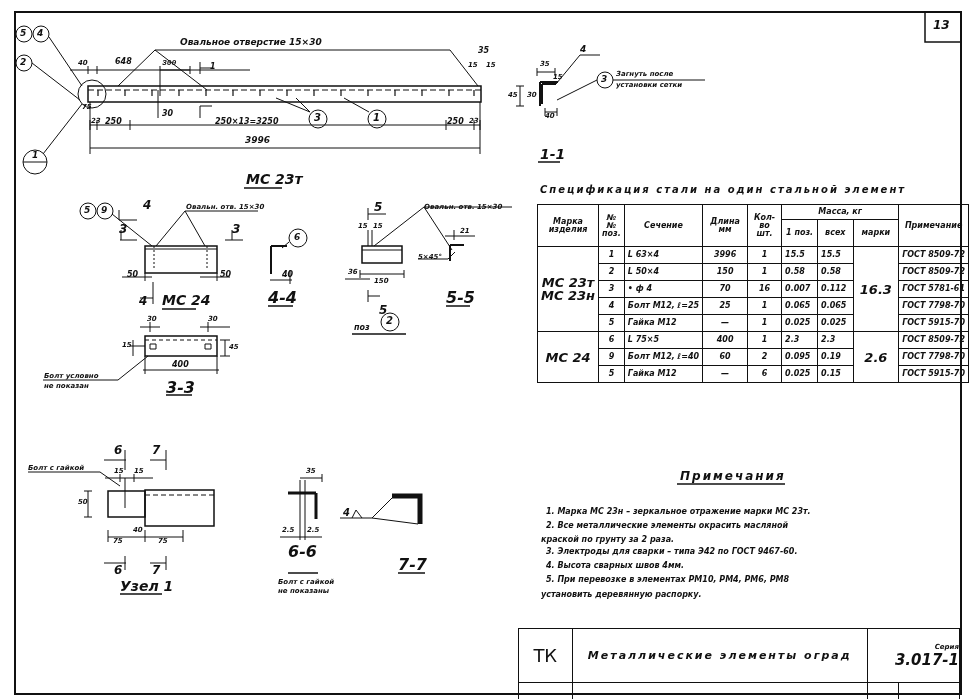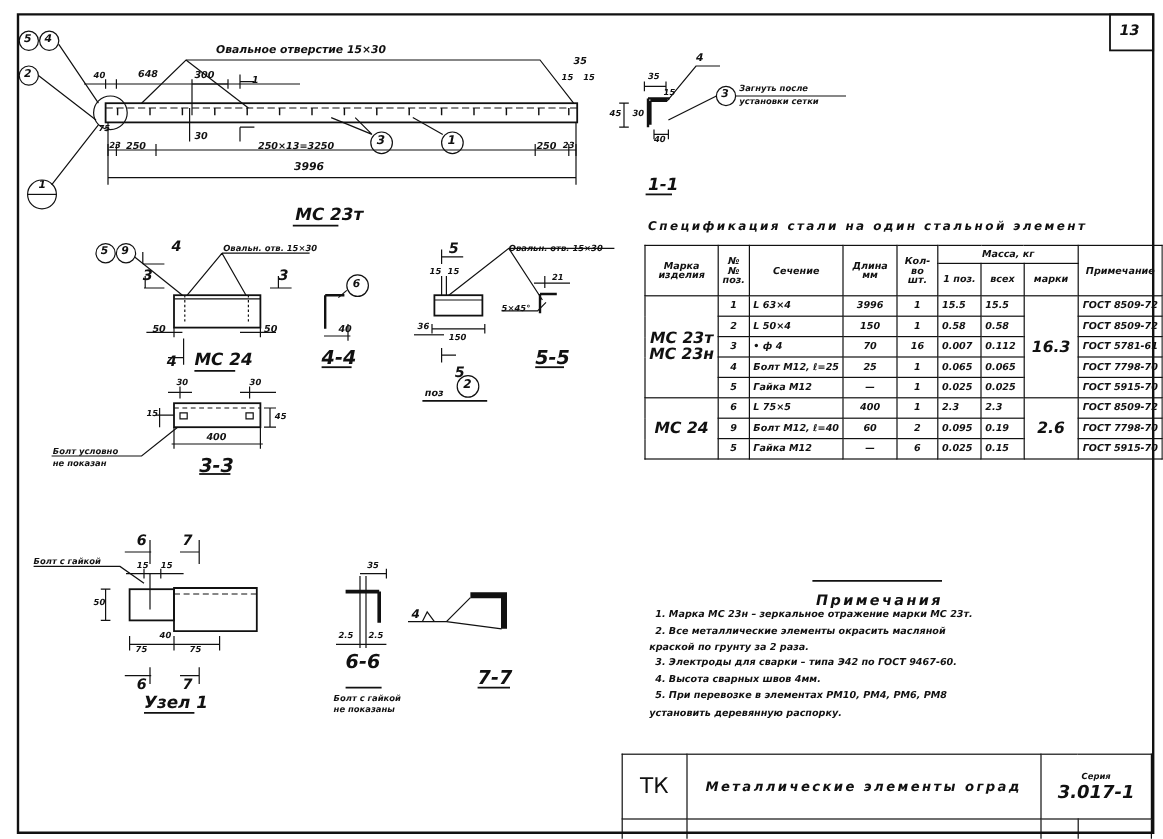--- a/index.html
+++ b/index.html
@@ -157,21 +157,21 @@
   </g>
 
   <line x1="677" y1="484" x2="785" y2="484" stroke-width="1.5"></line>
 </svg>
 
 <div class="t abs s12" style="left:933px;top:19px;">13</div>
 
 <div class="t s9" style="left:180px;top:38px;">Овальное отверстие 15×30</div>
 <div class="t s7" style="left:78px;top:60px;">40</div>
 <div class="t s8" style="left:115px;top:58px;">648</div>
-<div class="t s8" style="left:162px;top:59px;">300</div>
+<div class="t s8" style="left:162px;top:59px;font-family:Liberation Mono, monospace;">300</div>
 <div class="t s8" style="left:478px;top:47px;">35</div>
 <div class="t s7" style="left:468px;top:62px;">15</div>
 <div class="t s7" style="left:486px;top:62px;">15</div>
 <div class="t s7" style="left:82px;top:104px;">75</div>
 <div class="t s8" style="left:162px;top:110px;">30</div>
 <div class="t s7" style="left:91px;top:118px;">23</div>
 <div class="t s8" style="left:105px;top:118px;">250</div>
 <div class="t s8" style="left:215px;top:118px;">250×13=3250</div>
 <div class="t s8" style="left:447px;top:118px;">250</div>
 <div class="t s7" style="left:469px;top:118px;">23</div>
@@ -353,35 +353,35 @@
         <td>Гайка М12</td>
         <td class="c">—</td>
         <td class="c">6</td>
         <td>0.025</td>
         <td>0.15</td>
         <td>ГОСТ 5915-70</td>
       </tr>
     </tbody>
 </table>
 
-<div class="t s12" style="left:680px;top:470px;letter-spacing:2px;margin-top:24px;">Примечания</div>
+<div class="t s12" style="left:680px;top:470px;letter-spacing:2px;">Примечания</div>
 <div class="t s8" style="left:546px;top:508px;">1. Марка МС 23н – зеркальное отражение марки МС 23т.</div>
 <div class="t s8" style="left:546px;top:522px;">2. Все металлические элементы окрасить масляной</div>
 <div class="t s8" style="left:541px;top:536px;">краской по грунту за 2 раза.</div>
 <div class="t s8" style="left:546px;top:548px;">3. Электроды для сварки – типа Э42 по ГОСТ 9467-60.</div>
 <div class="t s8" style="left:546px;top:562px;">4. Высота сварных швов 4мм.</div>
 <div class="t s8" style="left:546px;top:576px;">5. При перевозке в элементах РМ10, РМ4, РМ6, РМ8</div>
 <div class="t s8" style="left:541px;top:591px;">установить деревянную распорку.</div>
 
 <table id="tb">
   <tbody>
       <tr style="height:32px;">
     <td style="width:30px;font-style:normal;font-weight:normal;font-size:18px;text-align:center;">ТК</td>
     <td style="font-size:11px;text-align:center;letter-spacing:2px;">Металлические элементы оград</td>
-    <td colspan="2" style="width:64px;text-align:center;padding:0;">
+    <td colspan="2" style="width:64px;text-align:right;padding:0;">
       <div style="font-size:7px;">Серия</div>
       <div style="font-size:15px;">3.017-1</div>
     </td>
   </tr>
   <tr style="height:30px;">
     <td style="font-size:16px;text-align:center;">1973</td>
     <td style="font-size:11px;text-align:center;letter-spacing:1px;">Соединительные элементы МС23, МС24</td>
     <td style="width:30px;text-align:center;padding:0;">
       <div style="font-size:6px;">Выпуск</div>
       <div style="font-size:13px;">2</div>

